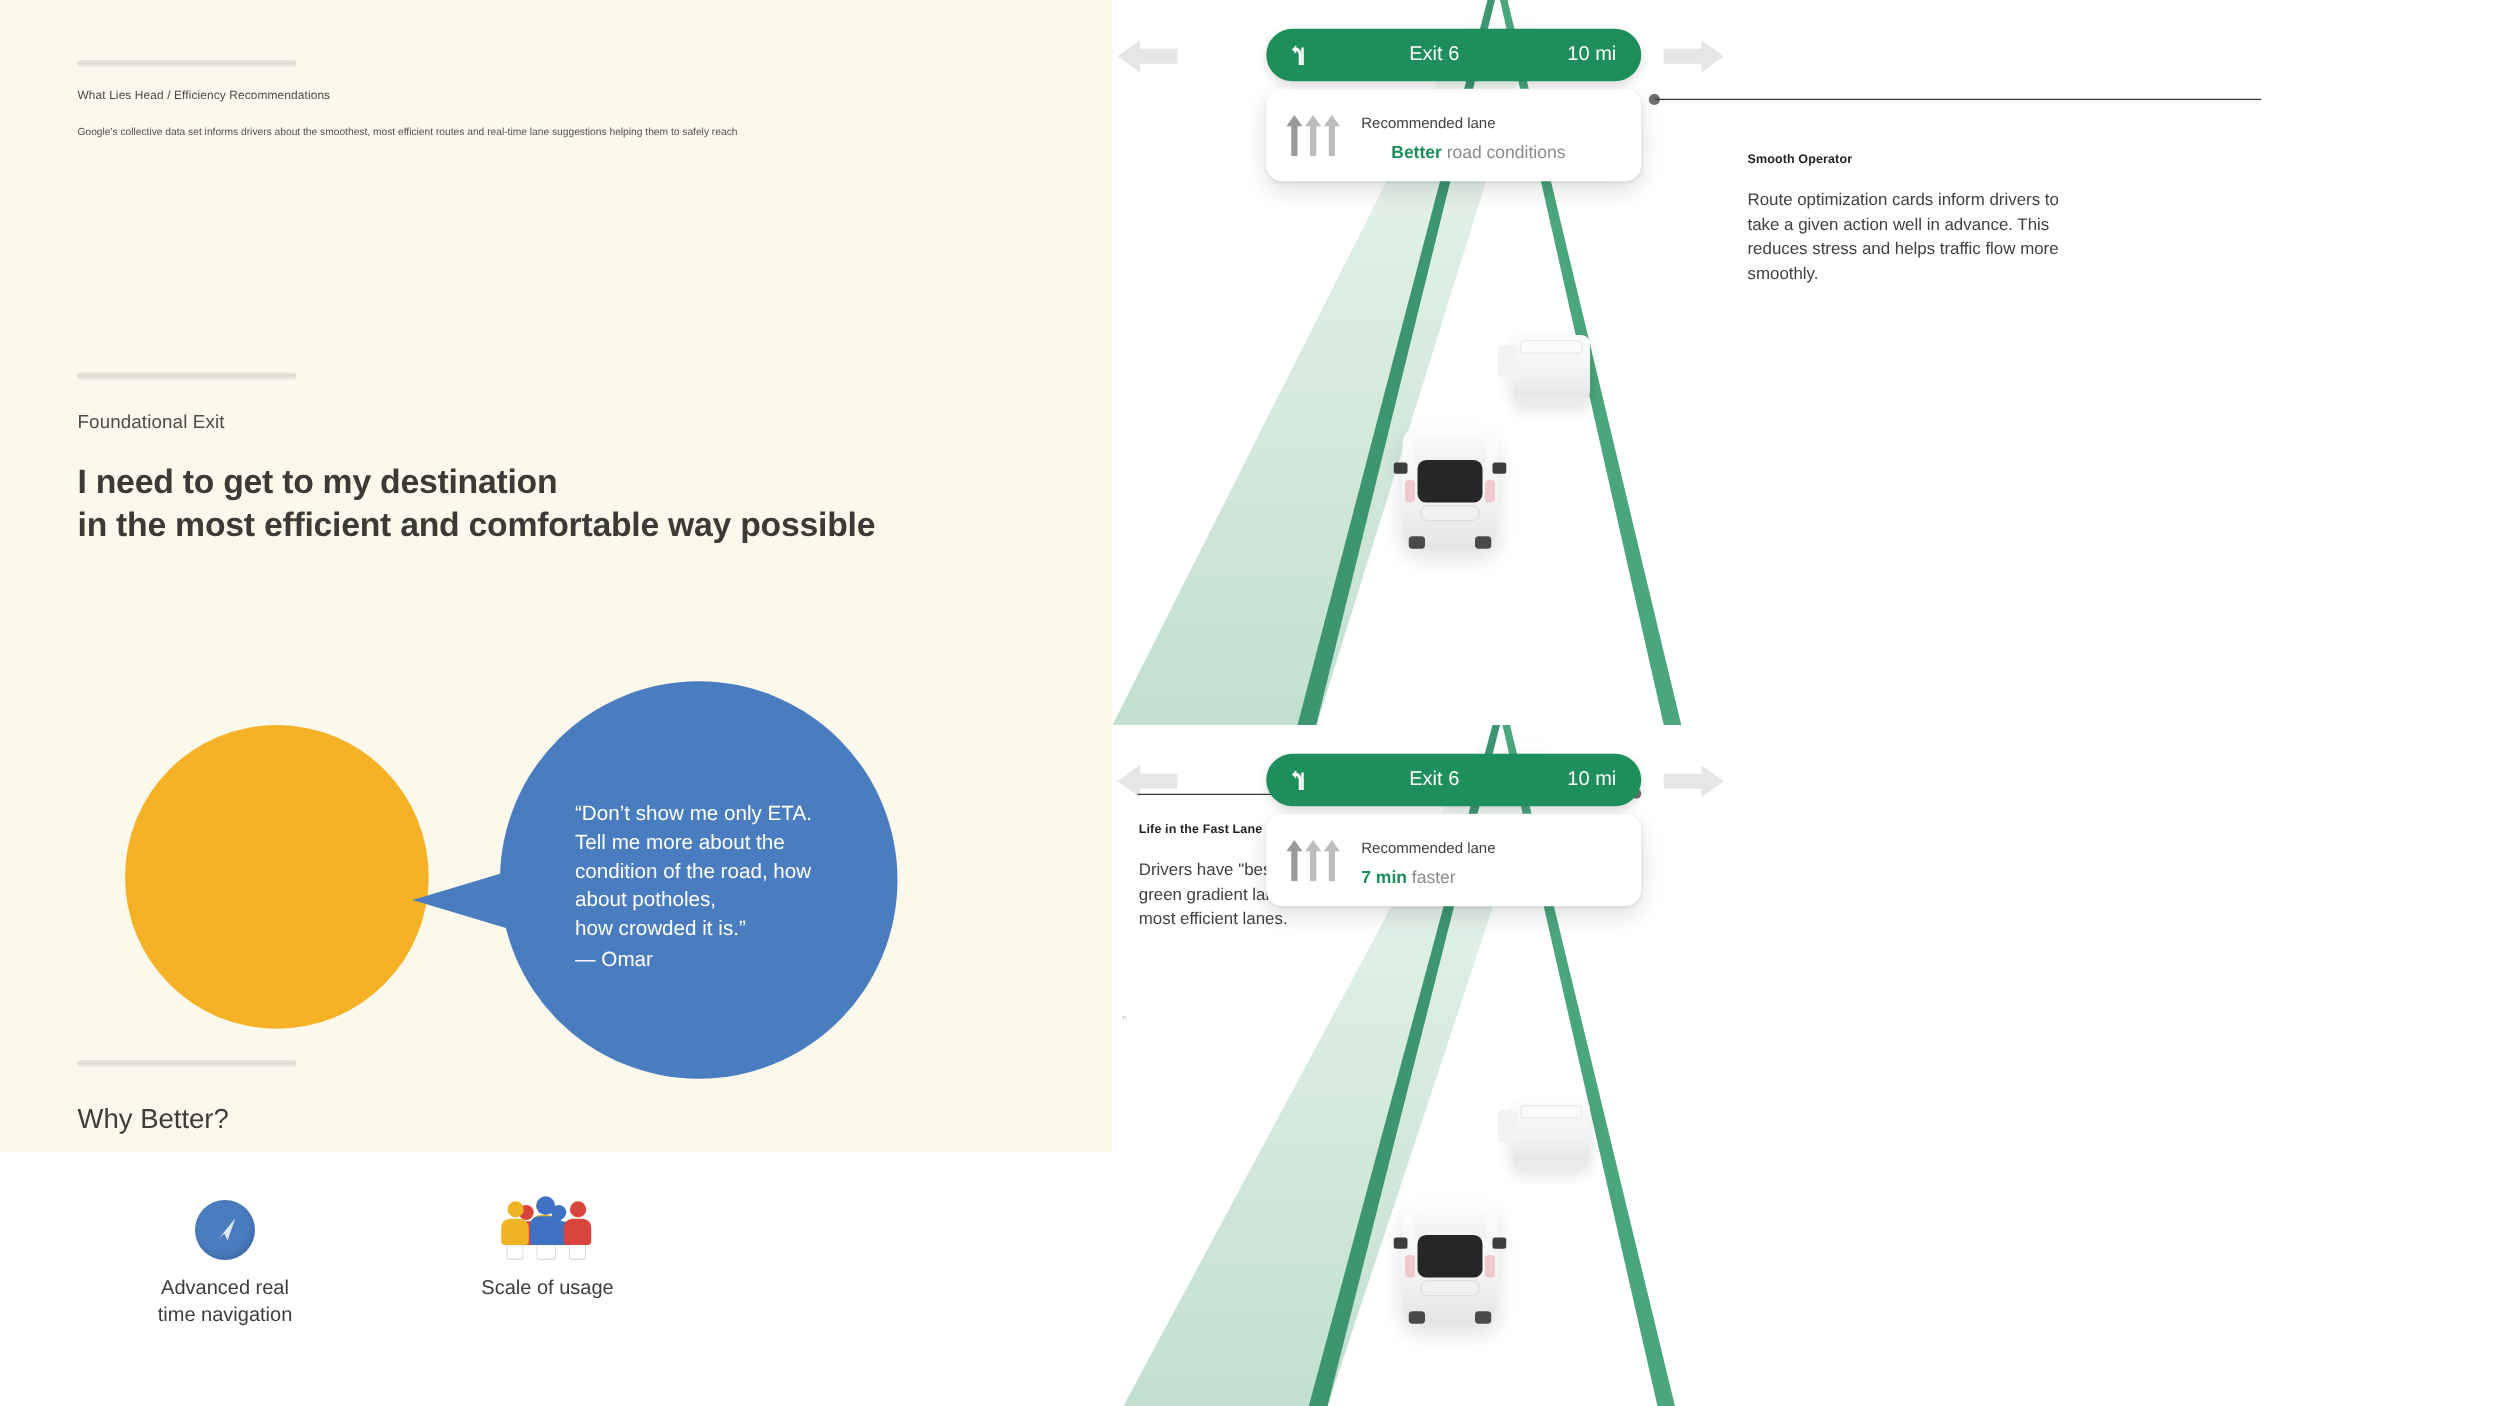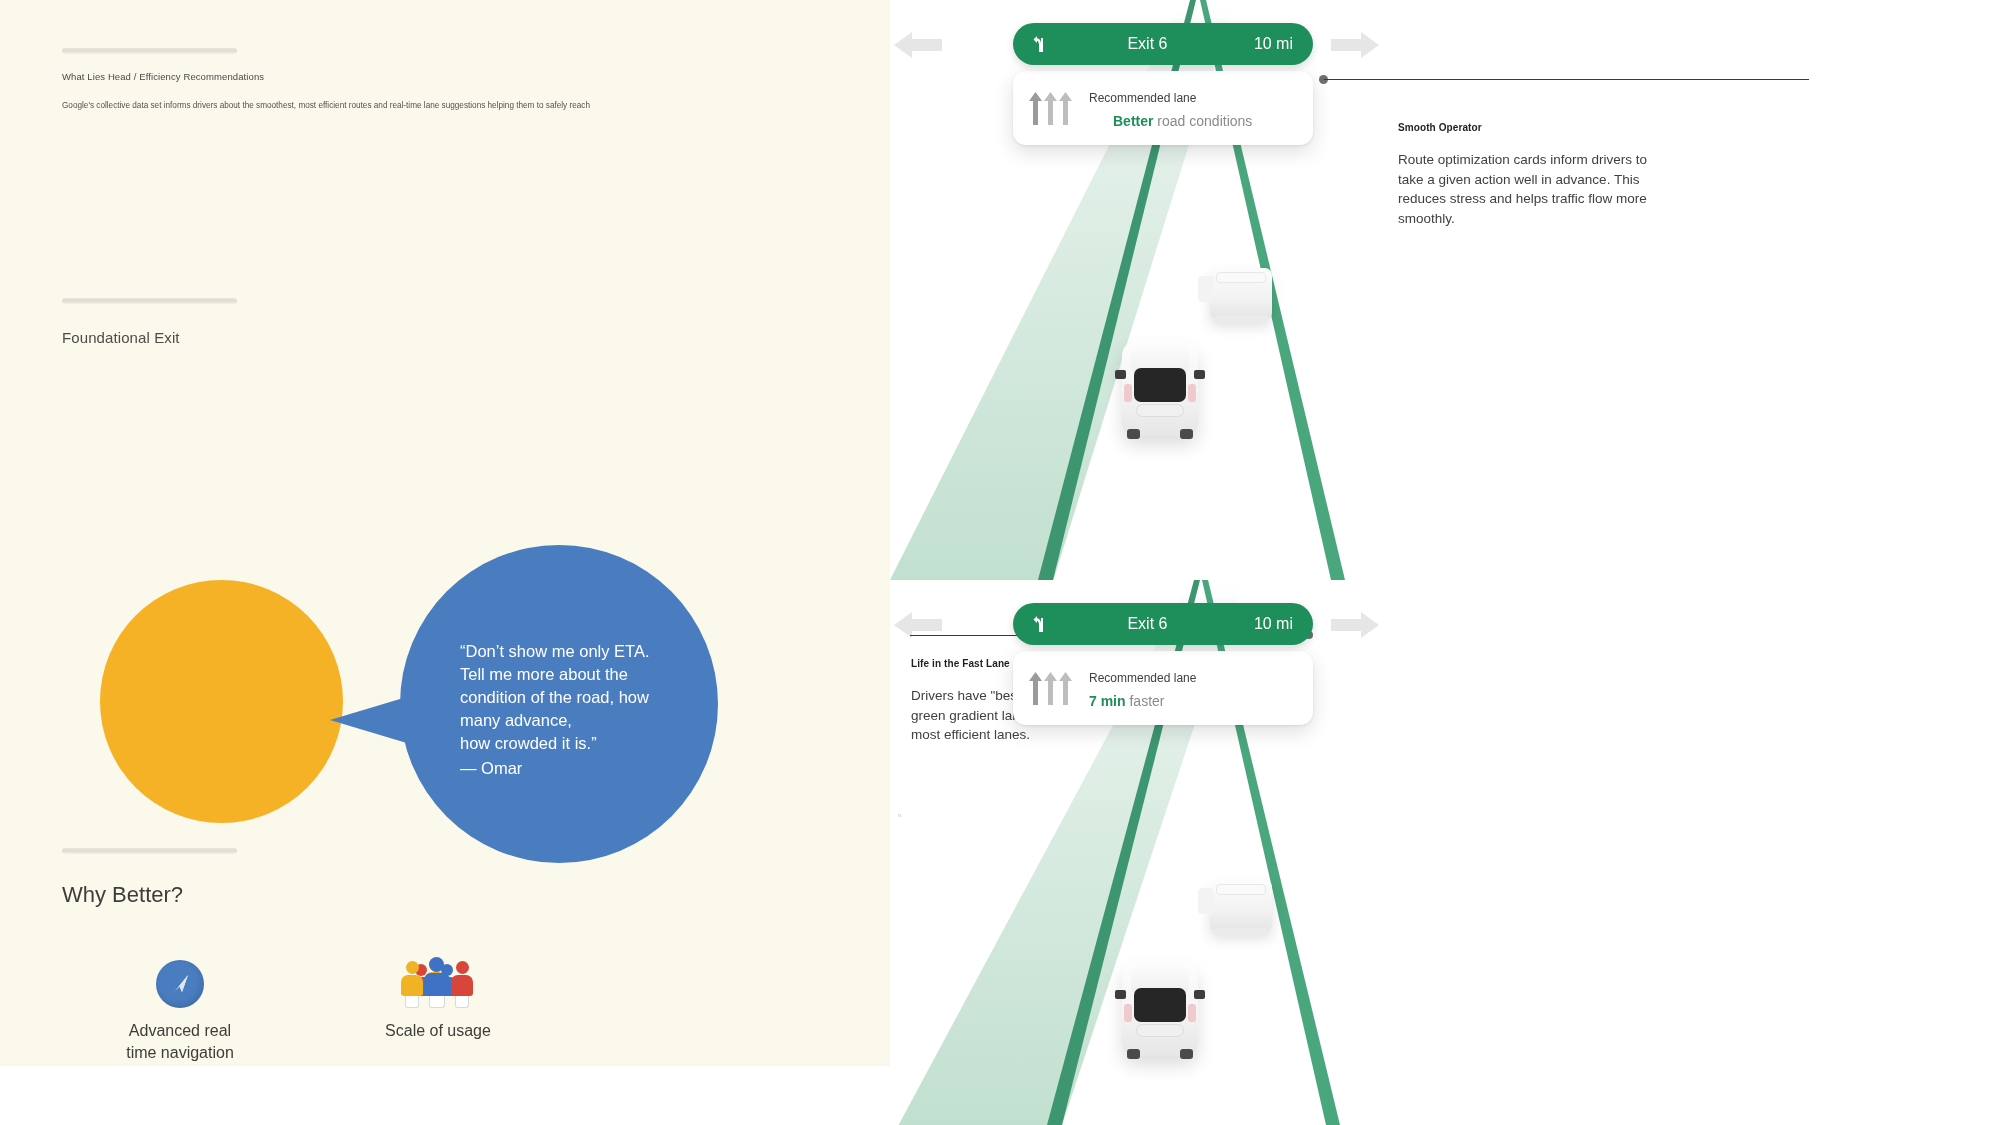--- a/index.html
+++ b/index.html
@@ -8,21 +8,21 @@
     width: 2000px; height: 1125px;
     background: #ffffff;
     font-family: "Liberation Sans", sans-serif;
     overflow: hidden;
   }
   .page { position: relative; width: 2000px; height: 1125px; background:#fff; }
 
   
   .left-panel {
     position: absolute; left: 0; top: 0;
-    width: 890px; height: 1066px;
+    width: 890px; height: 922px;
     background: #fbf8ec;
   }
 
   .rule {
     height: 6px; border-radius: 3px;
     background: linear-gradient(to bottom,#e8e5da 0%,#dedbd0 45%,#f2f0e8 100%);
   }
 
   
   .hdr-block { position: absolute; left: 62px; top: 48px; width: 700px; }
@@ -215,31 +215,35 @@
 
     <div class="hdr-block">
       <div class="rule hdr-rule"></div>
       <div class="hdr-eyebrow">What Lies Head / Efficiency Recommendations</div>
       <div class="hdr-sub">Google's collective data set informs drivers about the smoothest, most efficient routes and real-time lane suggestions helping them to safely reach</div>
     </div>
 
     <div class="need-block">
       <div class="rule need-rule"></div>
       <div class="need-eyebrow">Foundational Exit</div>
+      <div class="need-head">
+        <div>I need to get to my destination</div>
+        <div>in the most efficient and comfortable way possible</div>
+      </div>
     </div>
 
     <div class="persona">
       <div class="dot-yellow"></div>
       <div class="bubble-tail"></div>
       <div class="bubble-blue"></div>
       <div class="quote">
         <div>“Don’t show me only ETA.</div>
         <div>Tell me more about the</div>
         <div>condition of the road, how</div>
-        <div>many advance,</div>
+        <div>about potholes,</div>
         <div>how crowded it is.”</div>
         <div class="quote-attr">— Omar</div>
       </div>
     </div>
 
     <div class="why-block">
       <div class="rule why-rule"></div>
       <div class="why-title">Why Better?</div>
       <div class="why-items">
 

